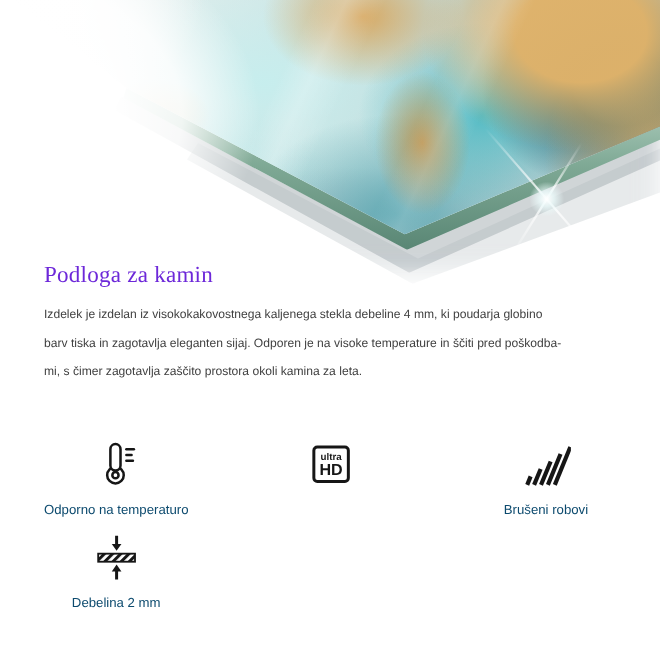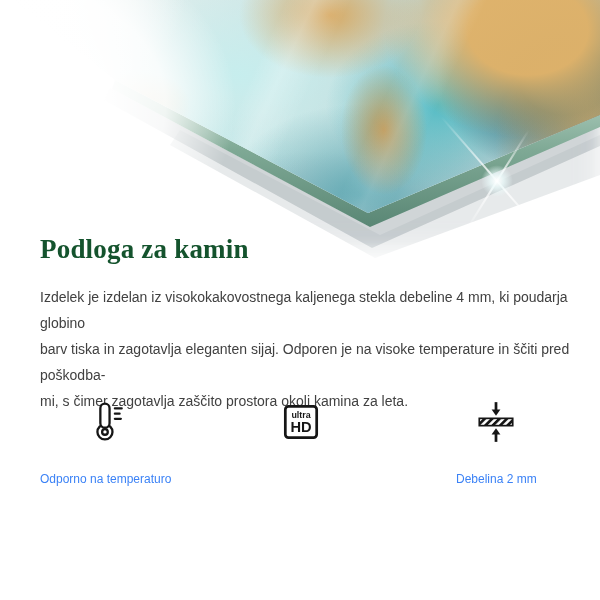--- a/index.html
+++ b/index.html
@@ -65,35 +65,35 @@
   .sparkle .ray1{width:170px;transform:translate(-50%,-50%) rotate(49deg);}
   .sparkle .ray2{width:120px;transform:translate(-50%,-50%) rotate(-58deg);}
   .sparkle .core{
     position:absolute;left:-16px;top:-16px;width:32px;height:32px;border-radius:50%;
     background:radial-gradient(circle, rgba(255,255,255,1) 0%, rgba(235,250,250,.8) 30%, rgba(255,255,255,0) 70%);
   }
 
   
   .content{position:absolute;left:40px;top:231px;width:530px;}
   h1{
-    margin:0;font-family:"Liberation Serif", serif;font-weight:700;
-    font-size:27px;line-height:36px;color:#14532d;letter-spacing:.2px;
+    margin:0;font-family:"Liberation Serif", serif;font-weight:400;
+    font-size:21px;line-height:36px;color:#6d28d9;letter-spacing:.2px;
   }
-  .desc{margin-top:17px;font-size:14px;line-height:26px;color:#414141;}
+  .desc{margin-top:6px;font-size:11px;line-height:26px;color:#414141;}
 
   
   .features{
     position:absolute;left:0;top:399px;width:600px;
     display:grid;grid-template-columns:repeat(3,1fr);row-gap:14px;
     padding:0 6px 0 8px;box-sizing:border-box;
   }
-  .feature{display:flex;flex-direction:column;align-items:center;gap:16px;}
+  .feature{display:flex;flex-direction:column;align-items:center;}
   .feature .icon-box{width:46px;height:46px;display:flex;align-items:center;justify-content:center;}
   .feature svg{display:block;}
-  .feature .label{margin-top:11px;font-size:12px;color:#3b82f6;white-space:nowrap;}
+  .feature .label{margin-top:11px;font-size:12px;color:#0c4a6e;white-space:nowrap;}
 </style>
 </head>
 <body>
 
 <div class="hero">
   <div class="edge-shadow-wide"></div>
   <div class="edge-shadow"></div>
   <div class="glass-edge"></div>
   <div class="glass-face"></div>
   <div class="white-fade"></div>
@@ -135,20 +135,32 @@
       <svg width="46" height="46" viewBox="0 0 44 44">
         <rect x="7" y="7" width="30" height="30" rx="3" fill="none" stroke="#161616" stroke-width="2.6"></rect>
         <text x="22" y="18" text-anchor="middle" font-family="Liberation Sans, sans-serif" font-size="8.5" font-weight="700" fill="#161616">ultra</text>
         <text x="22" y="31.5" text-anchor="middle" font-family="Liberation Sans, sans-serif" font-size="14" font-weight="700" fill="#161616">HD</text>
       </svg>
     </div>
   </div>
 
 
 
+  <div class="feature">
+    <div class="icon-box">
+      <svg width="46" height="46" viewBox="0 0 44 44" stroke="#161616" stroke-width="3.6" stroke-linecap="butt">
+        <line x1="6" y1="40" x2="9" y2="32.6"></line>
+        <line x1="12" y1="40" x2="17.7" y2="26.1"></line>
+        <line x1="18" y1="40" x2="26.4" y2="19.7"></line>
+        <line x1="24" y1="40" x2="35" y2="13.2"></line>
+        <line x1="30" y1="40" x2="43.5" y2="7"></line>
+      </svg>
+    </div>
+    <div class="label">Brušeni robovi</div>
+  </div>
 
   <div class="feature">
     <div class="icon-box">
       <svg width="46" height="46" viewBox="0 0 44 44">
         <defs>
           <pattern id="hatch" width="5" height="5" patternUnits="userSpaceOnUse" patternTransform="rotate(45)">
             <rect width="5" height="5" fill="#ffffff"></rect>
             <rect width="2.6" height="5" fill="#161616"></rect>
           </pattern>
         </defs>

